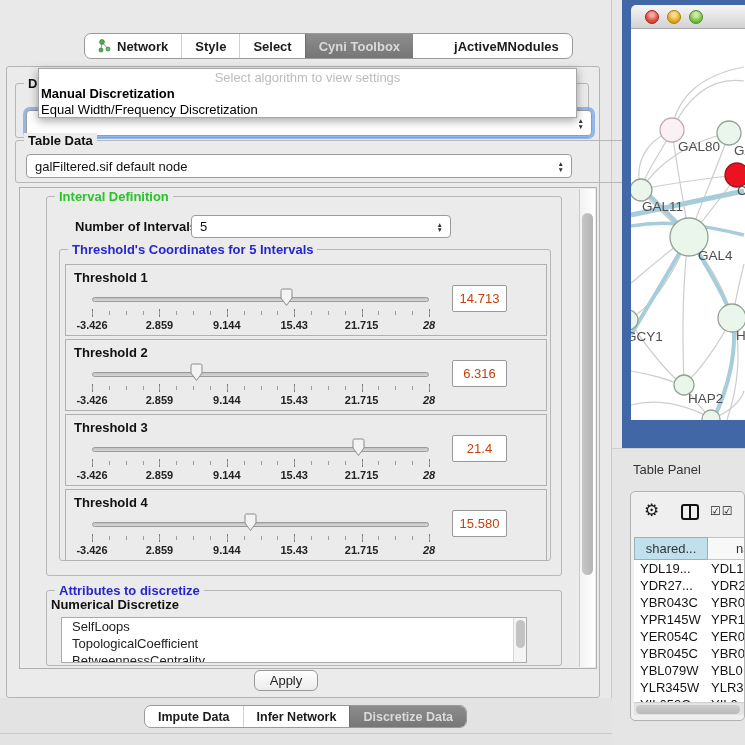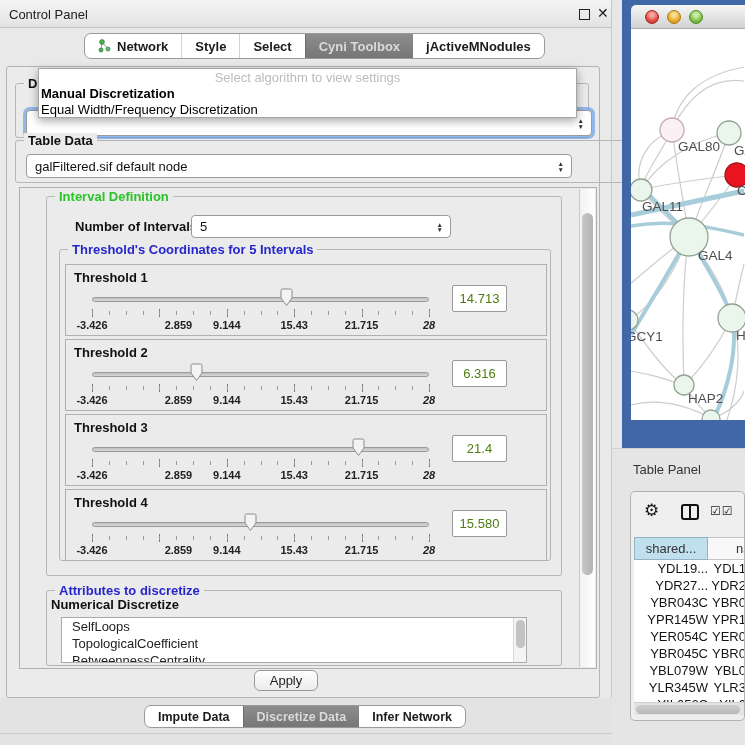--- a/index.html
+++ b/index.html
@@ -11,21 +11,21 @@
   #cp-titlebar { position:absolute; left:0; top:0; width:100%; height:28px; background:linear-gradient(#f4f4f4,#e3e3e3); border-bottom:1px solid #c2c2c2; }
   #cp-title { position:absolute; left:9px; top:7px; font-size:13px; color:#222; }
   #float-icon { position:absolute; left:579px; top:9px; width:11px; height:11px; border:1.6px solid #222; background:transparent; }
   #close-icon { position:absolute; left:597px; top:5px; font-size:14px; font-weight:bold; color:#1a1a1a; font-family:"DejaVu Sans",sans-serif; }
 
   
   .seg-bar { position:absolute; display:flex; background:#fff; border:1px solid #9a9a9a; border-radius:7px; overflow:hidden; }
   .seg { display:flex; align-items:center; padding:0 13px; font-size:13px; font-weight:bold; color:#1b1b1b; border-left:1px solid #d2d2d2; white-space:nowrap; }
   .seg:first-child { border-left:none; }
   .seg.sel { background:linear-gradient(#8d8d8d,#767676); color:#dadada; border-left:1px solid #6e6e6e; }
-  .seg.sel + .seg { border-left:none; }
+  .seg.sel + .seg { border-left:none;margin-left:28px; }
   #top-tabs { left:84px; top:33px; height:26px; }
   #bottom-tabs { left:144px; top:705px; height:23px; }
   #bottom-tabs .seg { font-size:12.5px; }
   #net-tab-icon { width:13px; height:14px; margin-right:6px; }
 
   #bottom-strip { position:absolute; left:0; top:698px; width:612px; height:47px; background:#e3e3e3; }
   #bottom-line { position:absolute; left:0; top:733px; width:612px; height:1px; background:#cbcbcb; }
 
   
   #outer-panel { position:absolute; left:6px; top:66px; width:594px; height:632px; background:#ebebeb; border:1px solid #b4b4b4; border-radius:3px; }
@@ -57,23 +57,23 @@
 
   .th-panel { position:absolute; left:5px; width:482px; height:72px; background:#ebebeb; border:1px solid #b0b0b0; }
   .th-label { position:absolute; left:8px; top:5px; font-size:13px; font-weight:bold; color:#111; }
   .track { position:absolute; left:26px; top:32px; width:337px; height:5px; background:linear-gradient(#c0c0c0,#d8d8d8); border:1px solid #9a9a9a; border-radius:3px; }
   .thumb { position:absolute; top:23px; width:15px; height:19px; }
   .ticks { position:absolute; left:26px; top:44px; width:338px; }
   .ticks.major { height:8px; background:repeating-linear-gradient(to right,#777 0 1px,transparent 1px 67.4px); }
   .ticks.minor { top:46px; height:4px; background:repeating-linear-gradient(to right,#9a9a9a 0 1px,transparent 1px 16.85px); }
   .ticklabels { position:absolute; left:26px; top:54px; width:337px; height:13px; }
   .tlbl { position:absolute; transform:translateX(-50%); top:0; font-size:11px; font-weight:bold; color:#222; white-space:nowrap; }
-  .tlbl:nth-of-type(1){left:0;} .tlbl:nth-of-type(2){left:20%;margin-left:19px;} .tlbl:nth-of-type(3){left:40%;}
+  .tlbl:nth-of-type(1){left:0;} .tlbl:nth-of-type(2){left:20%;} .tlbl:nth-of-type(3){left:40%;}
   .tlbl:nth-of-type(4){left:60%;} .tlbl:nth-of-type(5){left:80%;} .tlbl:nth-of-type(6){left:100%;font-style:italic;}
-  .value-box { position:absolute; left:386px; top:20px; width:55px; height:27px; background:#fff; border:1px solid #999; border-radius:2px; font-size:13px; color:#4d7c0f; text-align:center; line-height:26px; }
+  .value-box { position:absolute; left:386px; top:20px; width:55px; height:27px; background:#fff; border:1px solid #999; border-radius:2px; font-size:13px; color:#c2410c; text-align:center; line-height:26px; }
 
   #attr-group { left:26px; top:402px; width:516px; height:76px; }
   #attr-sub { position:absolute; left:4px; top:6px; font-size:13px; font-weight:bold; color:#111; }
   #attr-list { position:absolute; left:14px; top:26px; width:466px; height:46px; background:#fff; border:1px solid #aaa; overflow:hidden; }
   .attr-item { padding-left:10px; font-size:13px; line-height:17px; color:#222; white-space:nowrap; }
   #attr-scroll { position:absolute; right:0; top:0; width:13px; height:100%; background:#f4f4f4; border-left:1px solid #d8d8d8; }
   #attr-thumb { position:absolute; left:2px; top:2px; width:9px; height:28px; background:#c3c3c3; border-radius:5px; }
 
   #apply-btn { position:absolute; left:247px; top:603px; width:64px; height:21px; background:linear-gradient(#fefefe,#ececec); border:1px solid #999; border-radius:6px; font-size:13px; color:#222; text-align:center; line-height:19px; }
 
@@ -96,36 +96,31 @@
   #tp-title { position:absolute; left:21px; top:13px; font-size:13px; color:#333; }
   #tp-box { position:absolute; left:18px; top:42px; width:115px; height:230px; background:#efefef; border:1px solid #b2b2b2; border-radius:5px; overflow:hidden; }
   #gear-icon { position:absolute; left:13px; top:8px; font-size:17px; color:#1a1a1a; font-family:"DejaVu Sans",sans-serif; }
   #split-icon { position:absolute; left:50px; top:12px; width:18px; height:16px; border:2px solid #111; border-radius:3px; }
   #split-icon::after { content:""; position:absolute; left:6px; top:0; width:2px; height:12px; background:#111; }
   #check-icons { position:absolute; left:79px; top:12px; font-size:12px; color:#222; letter-spacing:1px; font-family:"DejaVu Sans",sans-serif; }
   #tp-head { position:absolute; left:3px; top:45px; height:23px; display:flex; }
   #tp-h1 { width:74px; background:#c0e0ee; border:1px solid #93b3c2; font-size:13px; color:#333; text-align:center; line-height:21px; }
   #tp-h2 { width:60px; background:#f8f8f8; border:1px solid #c4c4c4; border-left:none; font-size:13px; color:#333; line-height:21px; padding-left:28px; overflow:hidden; }
   #tp-rows { position:absolute; left:3px; top:68px; width:112px; height:147px; background:#fff; overflow:hidden; }
-  .tp-row { display:flex; height:17px;text-align:right; }
+  .tp-row { display:flex; height:17px; }
   .tp-row .c1 { width:74px; padding-left:6px; font-size:13px; color:#151515; line-height:17px; white-space:nowrap; overflow:hidden; }
   .tp-row .c2 { width:38px; padding-left:3px; font-size:13px; color:#151515; line-height:17px; white-space:nowrap; overflow:hidden; }
   #tp-hscroll { position:absolute; left:3px; top:210px; width:112px; height:13px; background:#e3e3e3; border-top:1px solid #cfcfcf; }
   #tp-hthumb { position:absolute; left:2px; top:2px; width:104px; height:9px; background:linear-gradient(#cdcdcd,#b9b9b9); border-radius:5px; }
 </style>
 </head>
 <body>
 
 <div id="control-panel">
 
-  <div id="cp-titlebar">
-    <span id="cp-title">Control Panel</span>
-    <div id="float-icon"></div>
-    <span id="close-icon">✕</span>
-  </div>
 
   <div id="top-tabs" class="seg-bar">
     <div class="seg">
       <svg id="net-tab-icon" viewBox="0 0 13 14">
         <line x1="4" y1="3" x2="3" y2="11" stroke="#9a9a9a" stroke-width="1"></line>
         <line x1="4" y1="3" x2="10" y2="10" stroke="#9a9a9a" stroke-width="1"></line>
         <circle cx="4" cy="3" r="2.4" fill="#4caf50" stroke="#2e7d32" stroke-width="0.7"></circle>
         <circle cx="3" cy="11" r="2" fill="#4caf50" stroke="#2e7d32" stroke-width="0.7"></circle>
         <circle cx="10" cy="10" r="2" fill="#66bb6a" stroke="#2e7d32" stroke-width="0.7"></circle>
       </svg>
@@ -287,25 +282,25 @@
     <div class="pp-item bold">Manual Discretization</div>
     <div class="pp-item">Equal Width/Frequency Discretization</div>
   </div>
 
   <div id="bottom-strip"></div>
   <div id="bottom-line"></div>
   <div id="bottom-tabs" class="seg-bar">
     <div class="seg">
         <span>Impute Data</span>
       </div>
+    <div class="seg">
+        <span>Infer Network</span>
+      </div>
     <div class="seg sel">
         <span>Discretize Data</span>
-      </div>
-    <div class="seg">
-        <span>Infer Network</span>
       </div>
   </div>
 </div>
 
 <div id="net-window">
   <div id="nw-titlebar">
     <div class="light" id="light-red"></div>
     <div class="light" id="light-yellow"></div>
     <div class="light" id="light-green"></div>
   </div>

